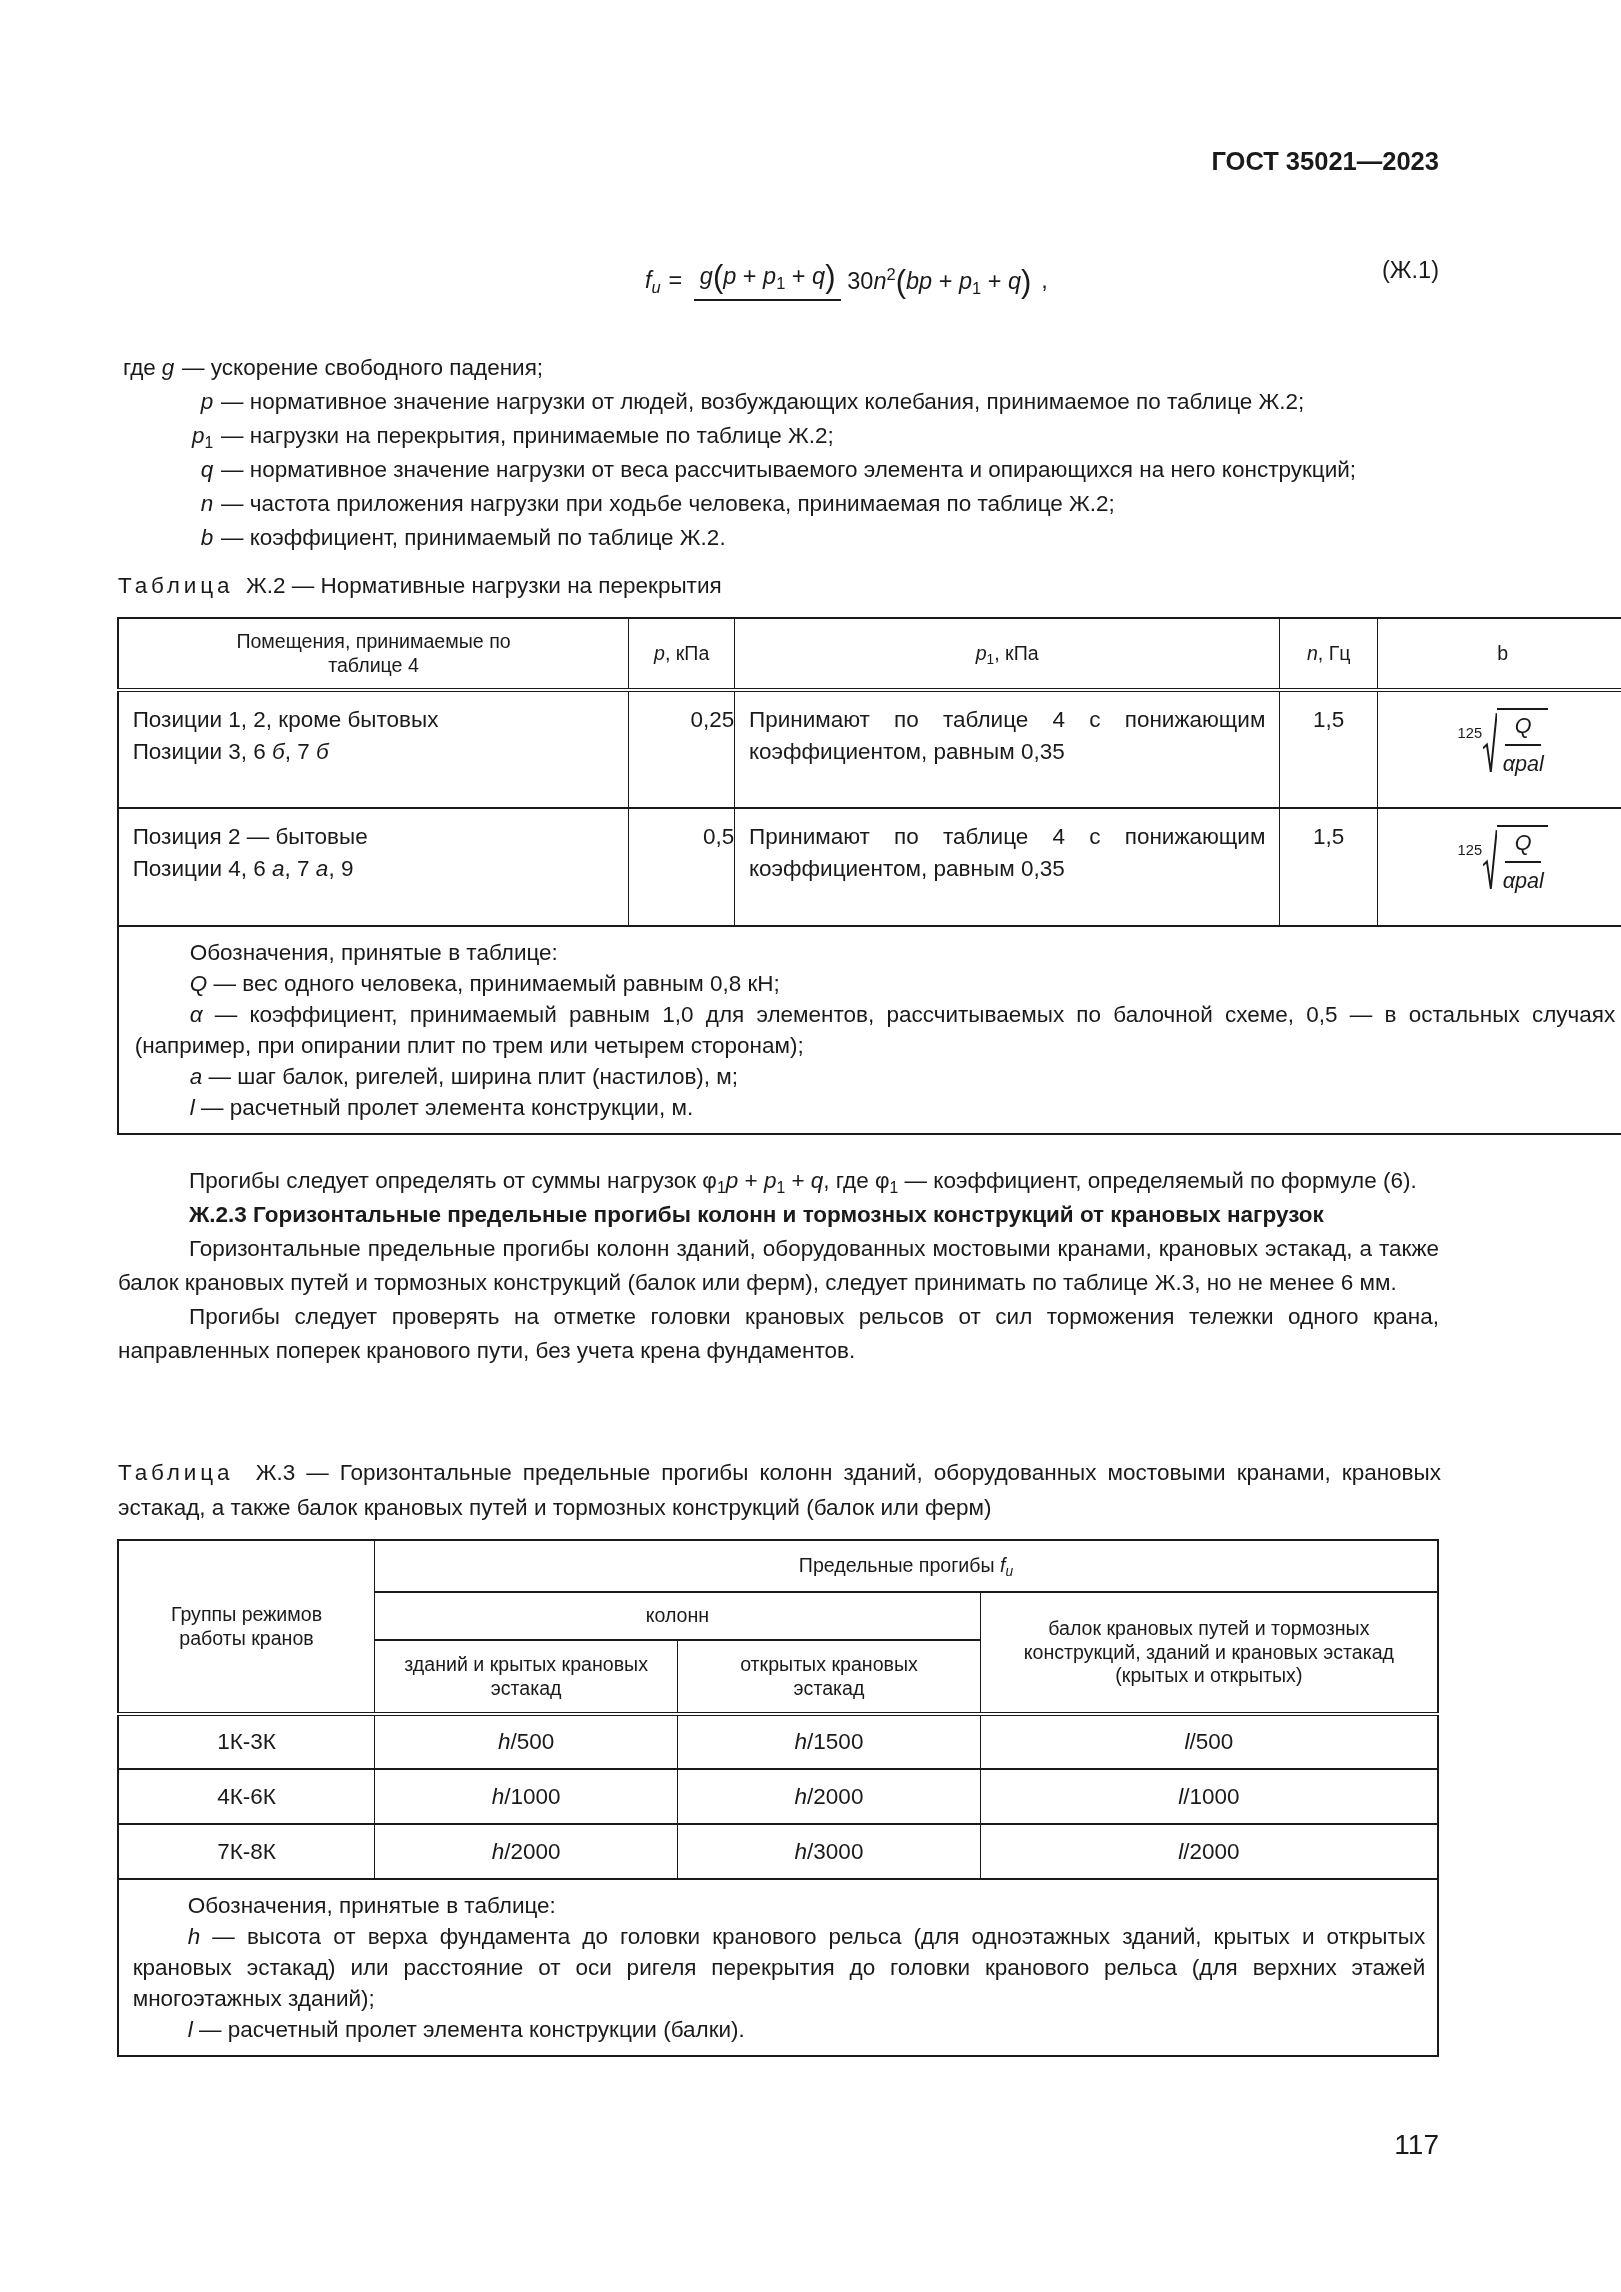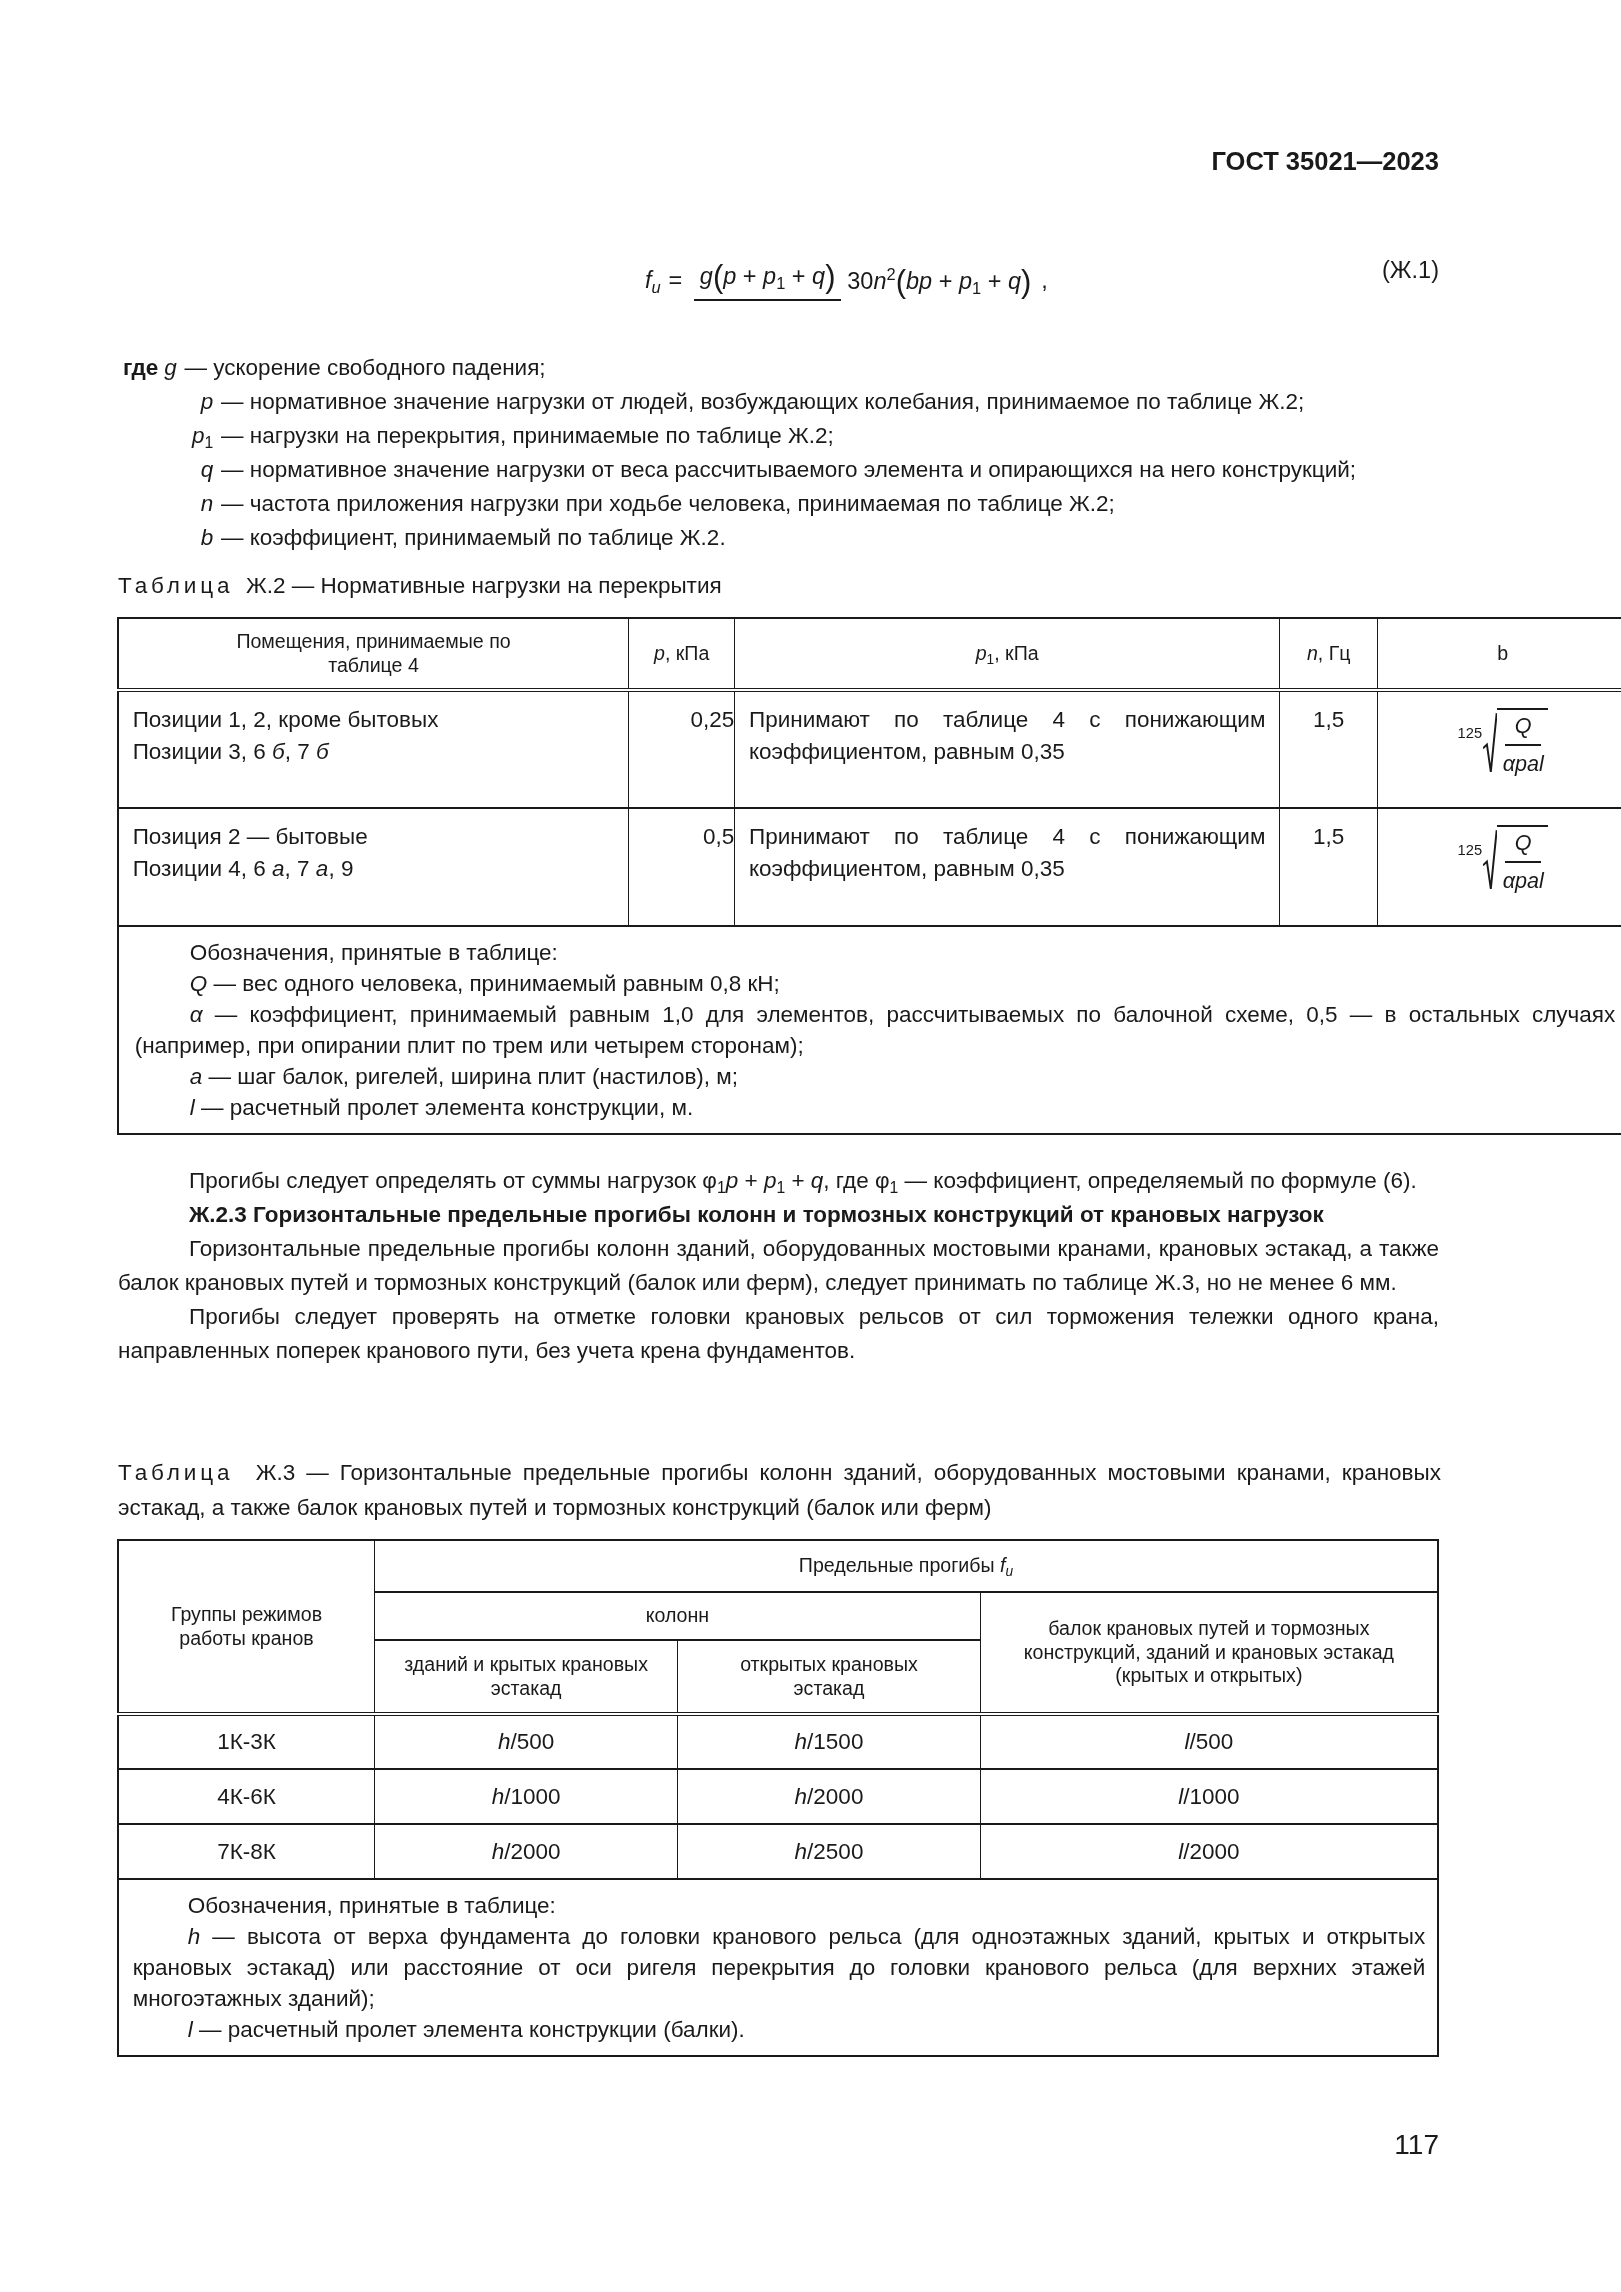--- a/index.html
+++ b/index.html
@@ -17,21 +17,21 @@
   .frac { display:inline-flex; flex-direction:row; align-items:center; margin:0 3.9px; }
   .frac .num { padding:0 5.9px 3.9px; border-bottom:2px solid #1a1a1a; }
   .frac .den { padding:3.9px 5.9px 0; }
   .paren { font-size:31px; font-weight:300; vertical-align:-2.9px; }
   .eq-num { right:182px; top:257px; font-size:23.5px; }
 
   
   .where { left:123px; top:351px; width:1323px; }
   .where .row { display:flex; height:34px; align-items:center; }
   .where .sym { width:98px; text-align:right; padding-right:7.8px; box-sizing:border-box; }
-  .where .sym .pre { margin-right:5.9px;font-weight:bold; }
+  .where .sym .pre { margin-right:5.9px; }
   .where .txt { flex:1; }
 
   .caption { left:118px; width:1323px; line-height:35px; }
   .spaced { letter-spacing:3.9px; }
 
   table { border-collapse:collapse; }
   td { border:1.5px solid #1a1a1a; vertical-align:top; padding:0; box-sizing:border-box; }
 
   
   .t2 { left:117px; top:617px; width:1512px; border:2.9px solid #1a1a1a; }
@@ -230,21 +230,21 @@
   </tr>
   <tr class="dr">
     <td>4К-6К</td>
     <td><i>h</i><span>/1000</span></td>
     <td><i>h</i><span>/2000</span></td>
     <td><i>l</i><span>/1000</span></td>
   </tr>
   <tr class="dr">
     <td>7К-8К</td>
     <td><i>h</i><span>/2000</span></td>
-    <td><i>h</i><span>/2500</span></td>
+    <td><i>h</i><span>/3000</span></td>
     <td><i>l</i><span>/2000</span></td>
   </tr>
   <tr class="note">
     <td colspan="4">
       <div class="ind">Обозначения, принятые в таблице:</div>
       <div class="ind"><i>h</i><span> — высота от верха фундамента до головки кранового рельса (для одноэтажных зданий, крытых и открытых крановых эстакад) или расстояние от оси ригеля перекрытия до головки кранового рельса (для верхних этажей многоэтажных зданий);</span></div>
       <div class="ind"><i>l</i><span> — расчетный пролет элемента конструкции (балки).</span></div>
     </td>
   </tr>
 </tbody>

